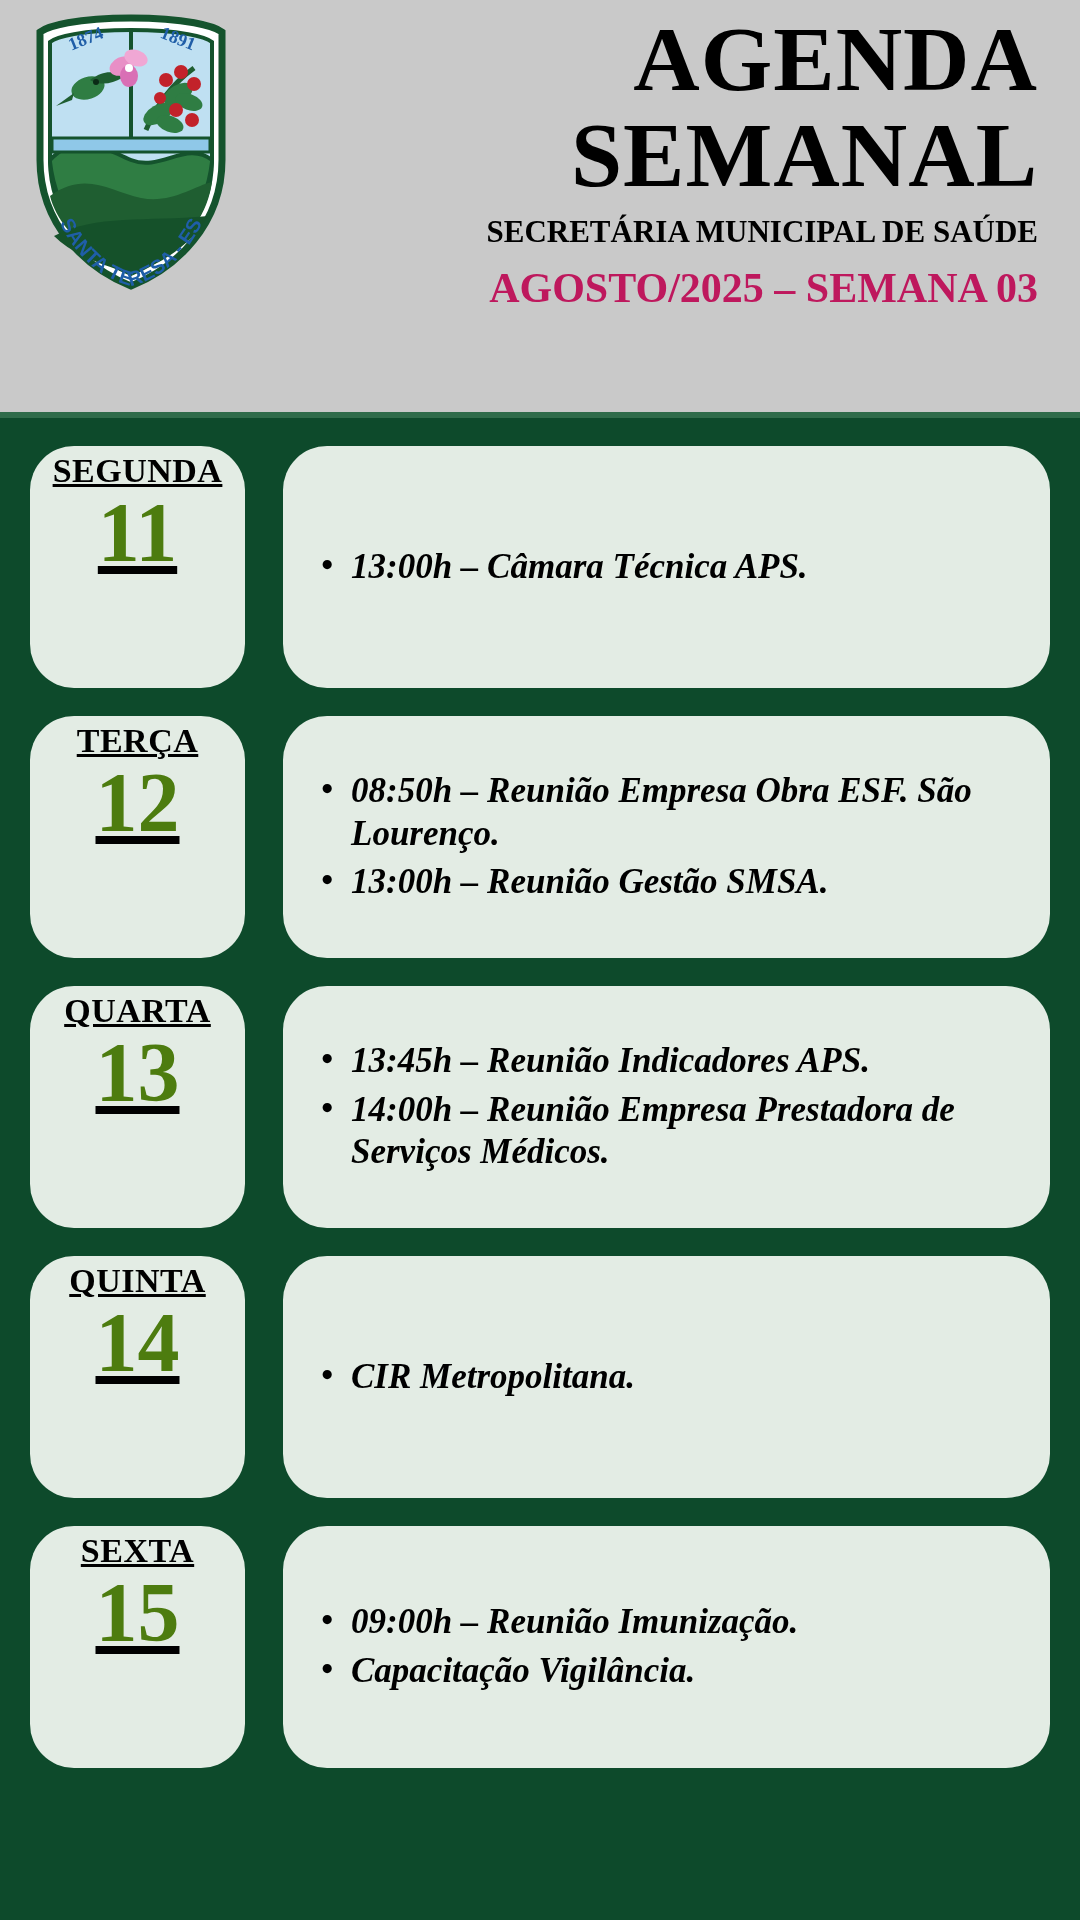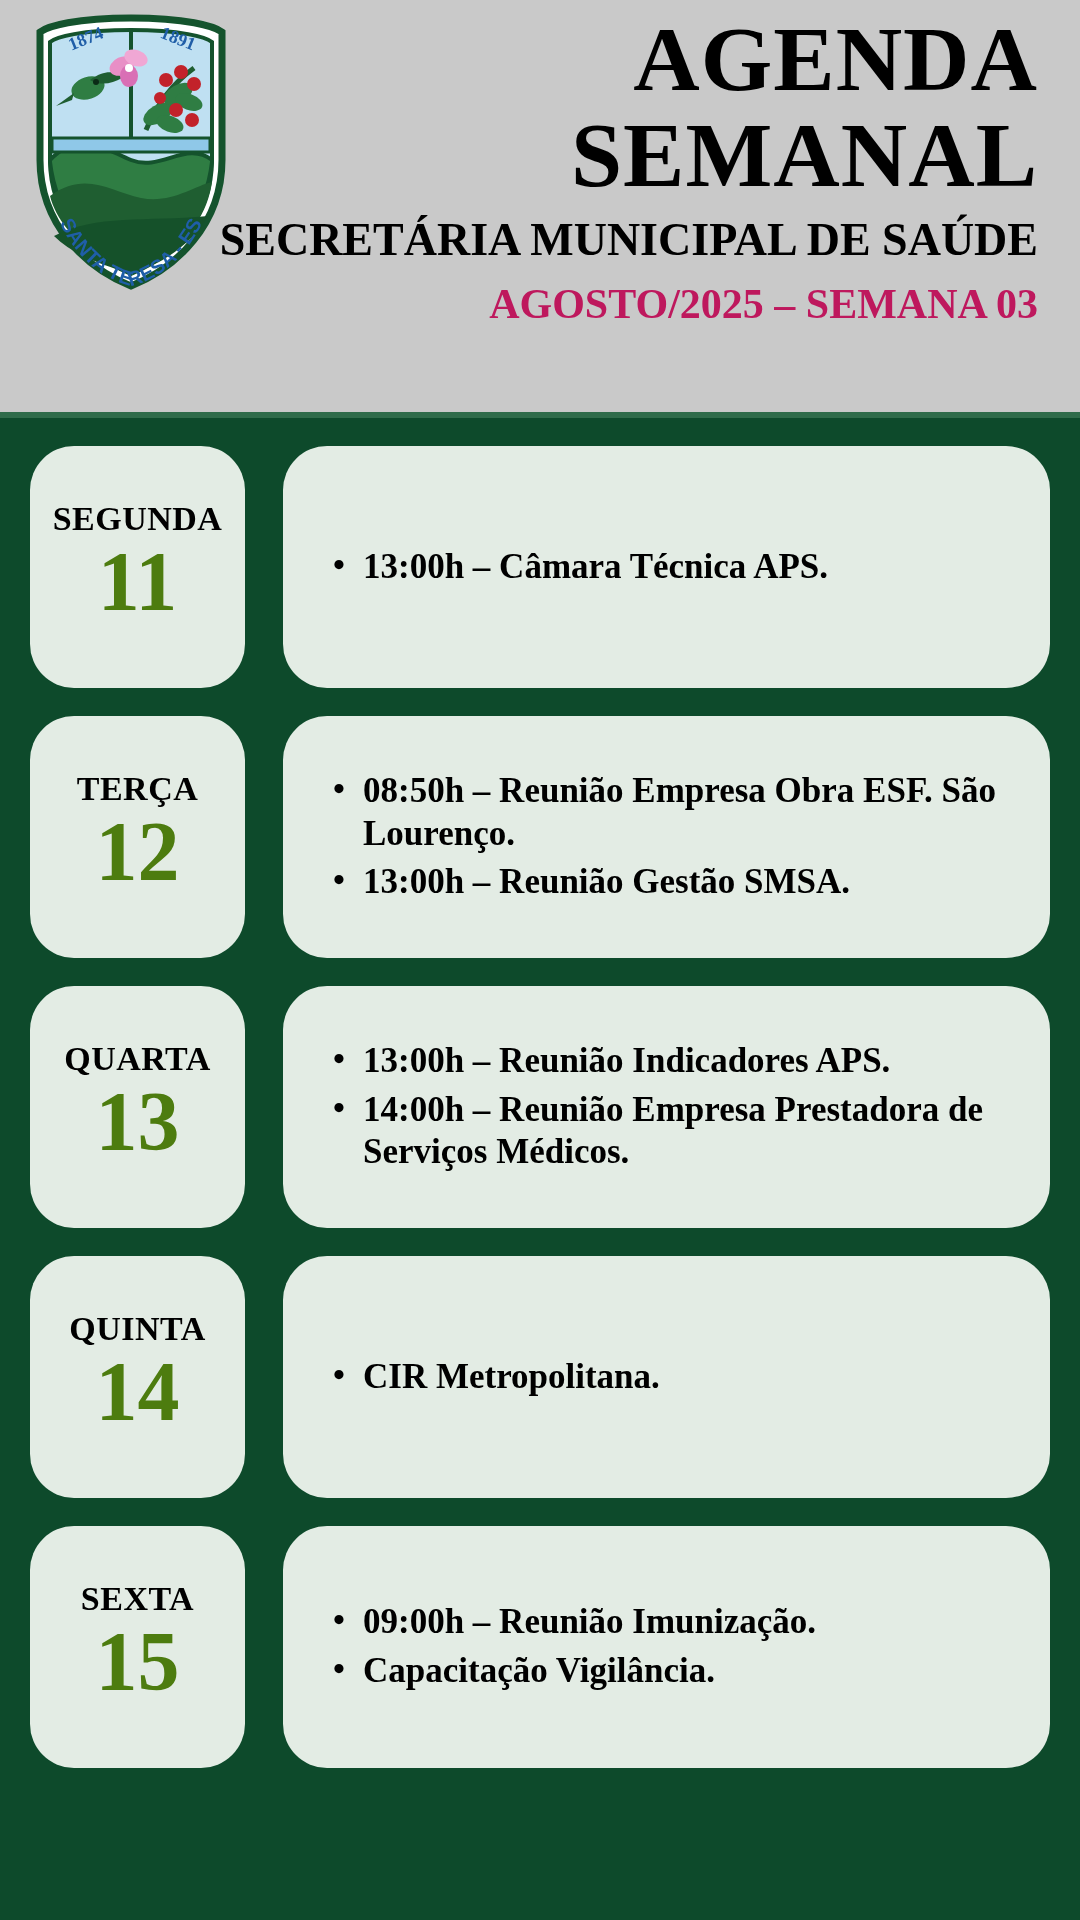--- a/index.html
+++ b/index.html
@@ -43,21 +43,21 @@
   }
   .title-main {
     font-size: 92px;
     line-height: 0.98;
     font-weight: 700;
     color: #000;
     letter-spacing: 1px;
     margin-top: 6px;
   }
   .title-sub {
-    font-size: 46px;
+    font-size: 31px;
     line-height: 1.05;
     font-weight: 700;
     color: #000;
     margin-top: 16px;
   }
   .title-week {
     font-size: 42px;
     line-height: 1.1;
     font-weight: 700;
     color: #be185d;
@@ -79,23 +79,23 @@
     height: 242px;
   }
   .day-chip {
     flex: 0 0 215px;
     width: 215px;
     background: #e3ece4;
     border-radius: 44px;
     display: flex;
     flex-direction: column;
     align-items: center;
-    justify-content: center;
     box-sizing: border-box;
     padding: 6px 4px 16px 4px;
+    text-decoration: underline;
   }
   .day-name {
     font-size: 34px;
     font-weight: 700;
     color: #000;
     letter-spacing: 0.5px;
     line-height: 1.1;
   }
   .day-number {
     font-size: 84px;
@@ -108,23 +108,24 @@
     flex: 1 1 auto;
     background: #e3ece4;
     border-radius: 44px;
     box-sizing: border-box;
     padding: 26px 34px 26px 30px;
     display: flex;
     flex-direction: column;
     justify-content: center;
   }
   .events-list {
-    margin: 12px;
+    margin: 0;
     padding: 0 0 0 38px;
     list-style: none;
+    font-style: italic;
   }
   .events-list li {
     position: relative;
     font-size: 35px;
     font-weight: 700;
     color: #000;
     line-height: 1.22;
     margin: 0 0 6px 0;
   }
   .events-list li:last-child { margin-bottom: 0; }
@@ -230,21 +231,21 @@
     </div>
   </div>
 
   <div class="day-row">
     <div class="day-chip">
       <div class="day-name">QUARTA</div>
       <div class="day-number">13</div>
     </div>
     <div class="events-card">
       <ul class="events-list">
-        <li>13:00h – Reunião Indicadores APS.</li>
+        <li>13:45h – Reunião Indicadores APS.</li>
         <li>14:00h – Reunião Empresa Prestadora de Serviços Médicos.</li>
       </ul>
     </div>
   </div>
 
   <div class="day-row">
     <div class="day-chip">
       <div class="day-name">QUINTA</div>
       <div class="day-number">14</div>
     </div>

